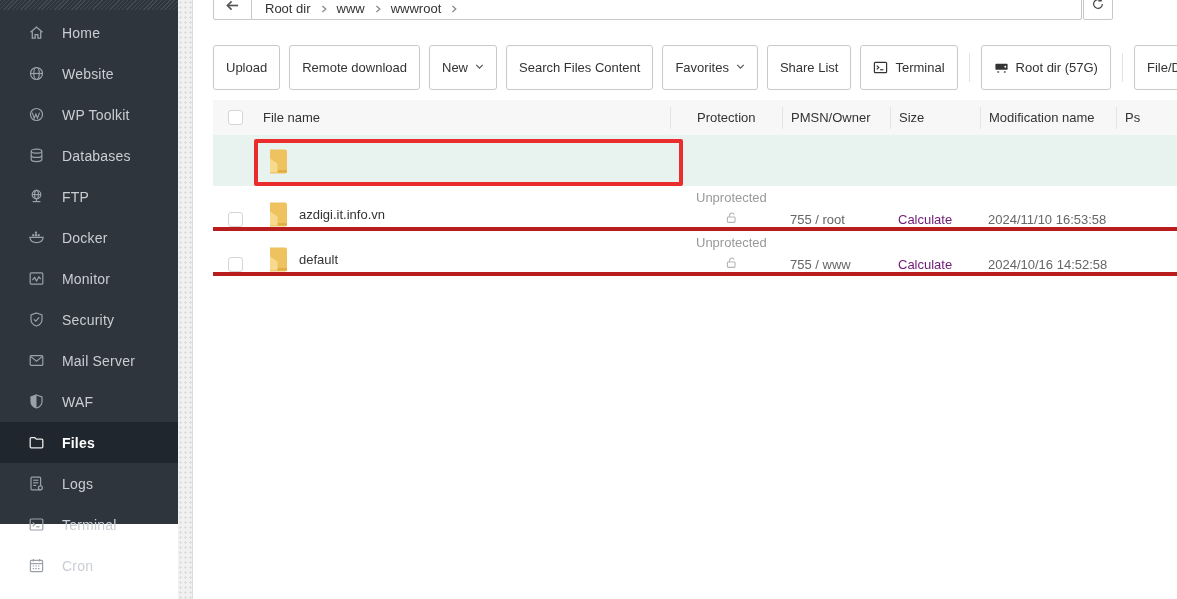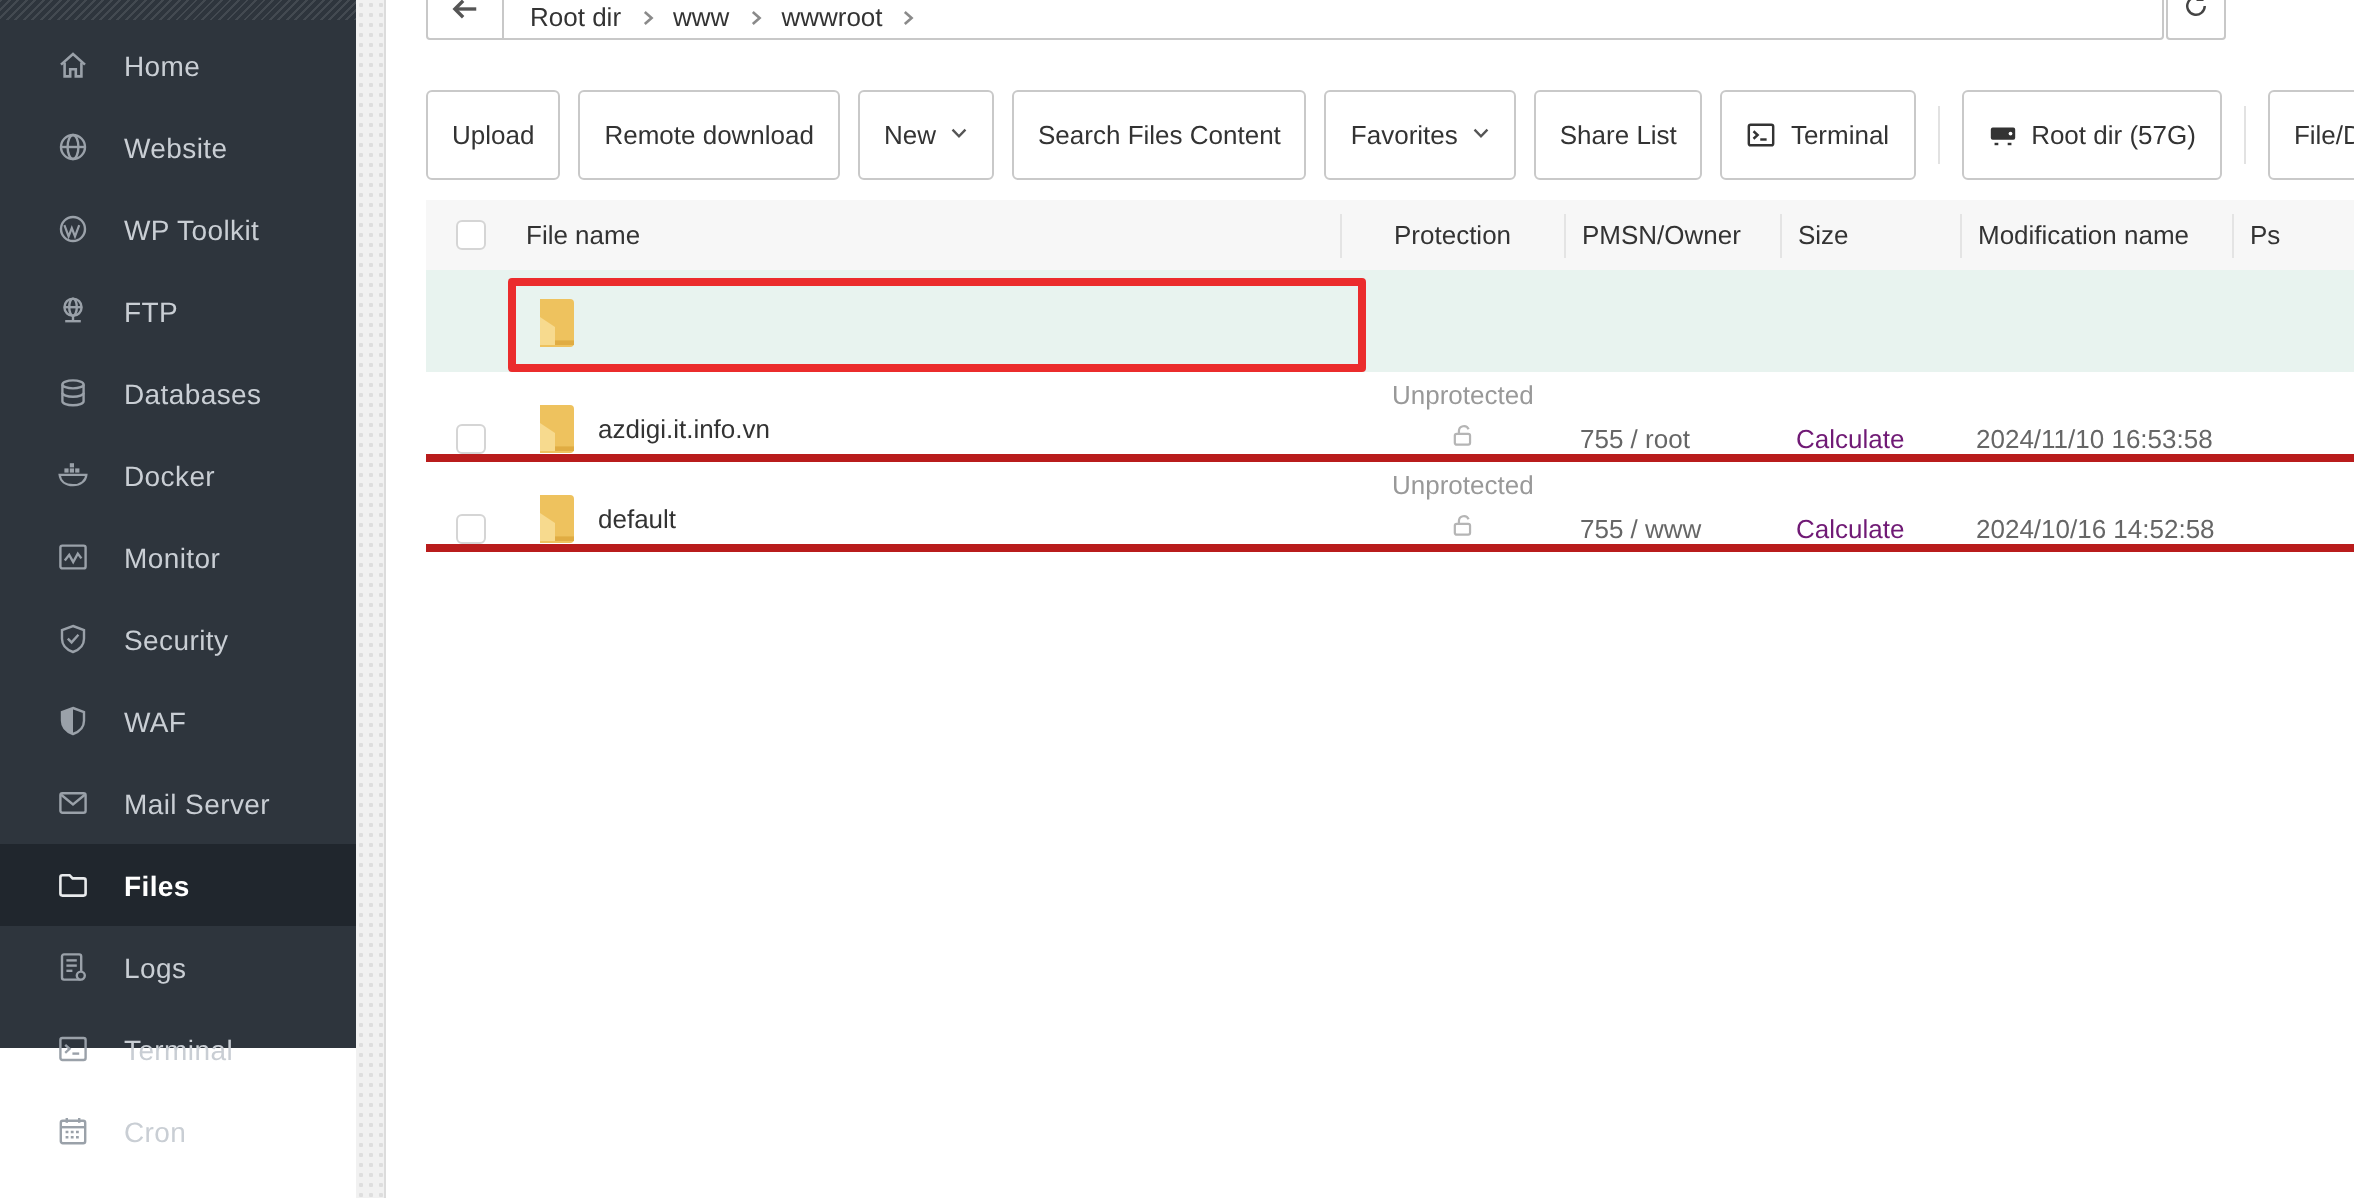--- a/index.html
+++ b/index.html
@@ -129,39 +129,39 @@
               <circle cx="8.5" cy="8.5" r="6"></circle>
               <path d="M4.2 6.6 l2.1 5.6 1.6-4.2 1.6 4.2 2.1-5.6" stroke-width="1.1"></path>
             </svg>
         </span>
         <span class="side-label">WP Toolkit</span>
       </div>
 
       <div class="side-item">
         <span class="side-icon">
           <svg viewBox="0 0 17 17" fill="none" stroke="currentColor" stroke-width="1.2">
+              <ellipse cx="8.5" cy="4.2" rx="5.3" ry="2"></ellipse>
+              <path d="M3.2 4.2 V12.6 c0 1.1 2.4 2 5.3 2 s5.3-.9 5.3-2 V4.2"></path>
+              <path d="M3.2 8.4 c0 1.1 2.4 2 5.3 2 s5.3-.9 5.3-2"></path>
+            </svg>
+        </span>
+        <span class="side-label">Databases</span>
+      </div>
+
+      <div class="side-item">
+        <span class="side-icon">
+          <svg viewBox="0 0 17 17" fill="none" stroke="currentColor" stroke-width="1.2">
               <circle cx="8.5" cy="6.6" r="4.3"></circle>
               <ellipse cx="8.5" cy="6.6" rx="1.9" ry="4.3"></ellipse>
               <line x1="4.2" y1="6.6" x2="12.8" y2="6.6"></line>
               <line x1="8.5" y1="10.9" x2="8.5" y2="13"></line>
               <line x1="4.6" y1="13.6" x2="12.4" y2="13.6"></line>
             </svg>
         </span>
         <span class="side-label">FTP</span>
-      </div>
-
-      <div class="side-item">
-        <span class="side-icon">
-          <svg viewBox="0 0 17 17" fill="none" stroke="currentColor" stroke-width="1.2">
-              <ellipse cx="8.5" cy="4.2" rx="5.3" ry="2"></ellipse>
-              <path d="M3.2 4.2 V12.6 c0 1.1 2.4 2 5.3 2 s5.3-.9 5.3-2 V4.2"></path>
-              <path d="M3.2 8.4 c0 1.1 2.4 2 5.3 2 s5.3-.9 5.3-2"></path>
-            </svg>
-        </span>
-        <span class="side-label">Databases</span>
       </div>
 
       <div class="side-item">
         <span class="side-icon">
           <svg viewBox="0 0 17 17" fill="none" stroke="currentColor" stroke-width="1.1">
               <rect x="4.2" y="5.2" width="2.1" height="2.1" fill="currentColor" stroke="none"></rect>
               <rect x="6.9" y="5.2" width="2.1" height="2.1" fill="currentColor" stroke="none"></rect>
               <rect x="6.9" y="2.6" width="2.1" height="2.1" fill="currentColor" stroke="none"></rect>
               <rect x="9.6" y="5.2" width="2.1" height="2.1" fill="currentColor" stroke="none"></rect>
               <path d="M1.8 8.4 h13.4 c-.3 3-2.8 5.2-6.7 5.2 C4.6 13.6 2.2 11.5 1.8 8.4 z"></path>
@@ -186,35 +186,35 @@
               <path d="M8.5 2 L14 4 V8.4 c0 3.5-2.6 5.6-5.5 6.6 C5.6 14 3 11.9 3 8.4 V4 z"></path>
               <polyline points="5.9,8.3 7.8,10.2 11.2,6.4"></polyline>
             </svg>
         </span>
         <span class="side-label">Security</span>
       </div>
 
       <div class="side-item">
         <span class="side-icon">
           <svg viewBox="0 0 17 17" fill="none" stroke="currentColor" stroke-width="1.2">
+              <rect x="2.2" y="3.6" width="12.6" height="9.8" rx="1"></rect>
+              <path d="M2.6 4.4 L8.5 9.2 L14.4 4.4"></path>
+            </svg>
+        </span>
+        <span class="side-label">Mail Server</span>
+      </div>
+
+      <div class="side-item">
+        <span class="side-icon">
+          <svg viewBox="0 0 17 17" fill="none" stroke="currentColor" stroke-width="1.2">
               <path d="M8.5 2 L14 4 V8.4 c0 3.5-2.6 5.6-5.5 6.6 C5.6 14 3 11.9 3 8.4 V4 z"></path>
               <path d="M8.5 2 L3 4 V8.4 C3 11.9 5.6 14 8.5 15 z" fill="currentColor" stroke="none"></path>
             </svg>
         </span>
         <span class="side-label">WAF</span>
-      </div>
-
-      <div class="side-item">
-        <span class="side-icon">
-          <svg viewBox="0 0 17 17" fill="none" stroke="currentColor" stroke-width="1.2">
-              <rect x="2.2" y="3.6" width="12.6" height="9.8" rx="1"></rect>
-              <path d="M2.6 4.4 L8.5 9.2 L14.4 4.4"></path>
-            </svg>
-        </span>
-        <span class="side-label">Mail Server</span>
       </div>
 
       <div class="side-item active">
         <span class="side-icon">
           <svg viewBox="0 0 17 17" fill="none" stroke="currentColor" stroke-width="1.3">
               <path d="M2.2 4.6 c0-.6.4-1 1-1 h3.6 l1.5 1.6 h5.5 c.6 0 1 .4 1 1 v6.6 c0 .6-.4 1-1 1 H3.2 c-.6 0-1-.4-1-1 z"></path>
             </svg>
         </span>
         <span class="side-label">Files</span>
       </div>

